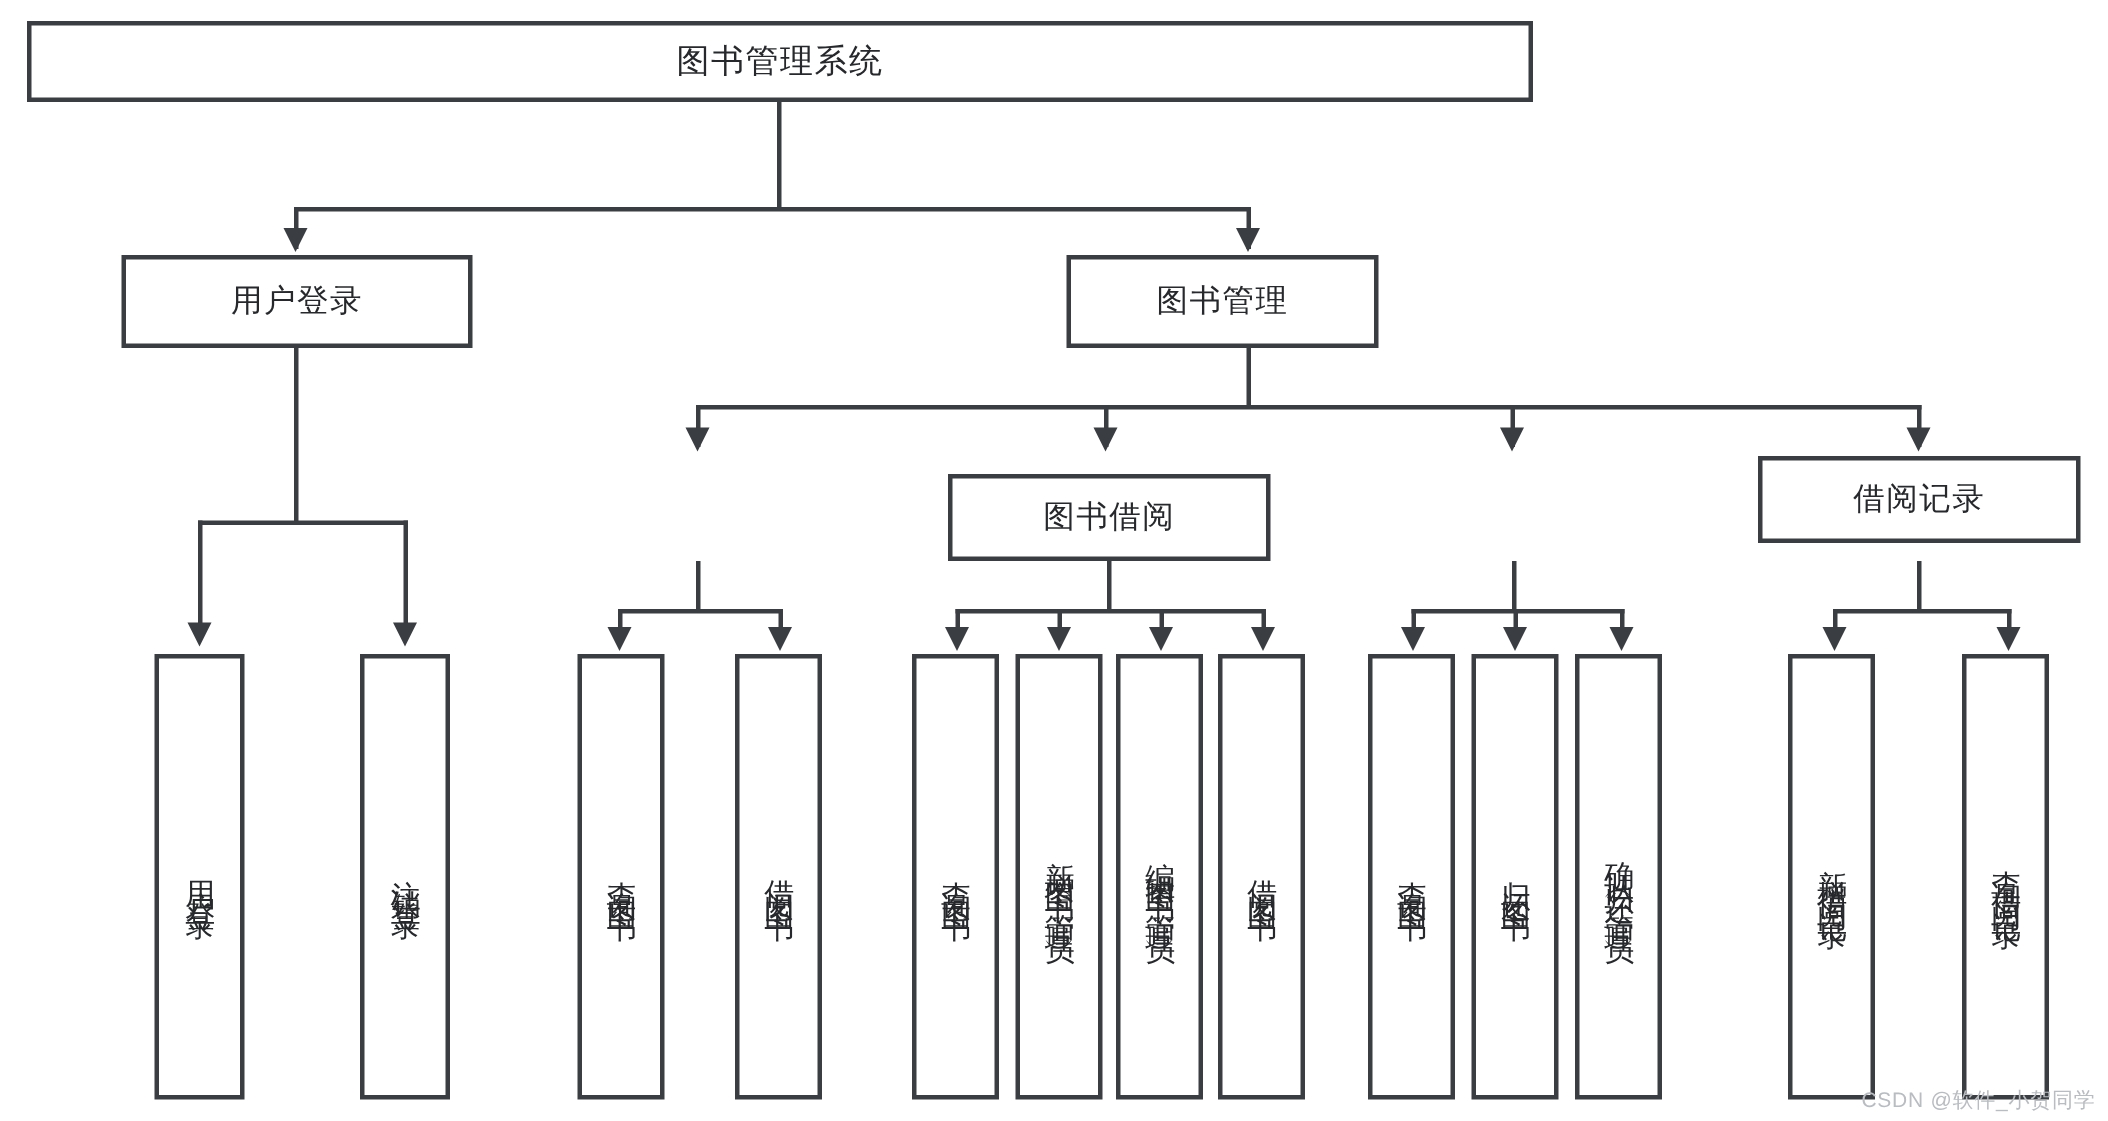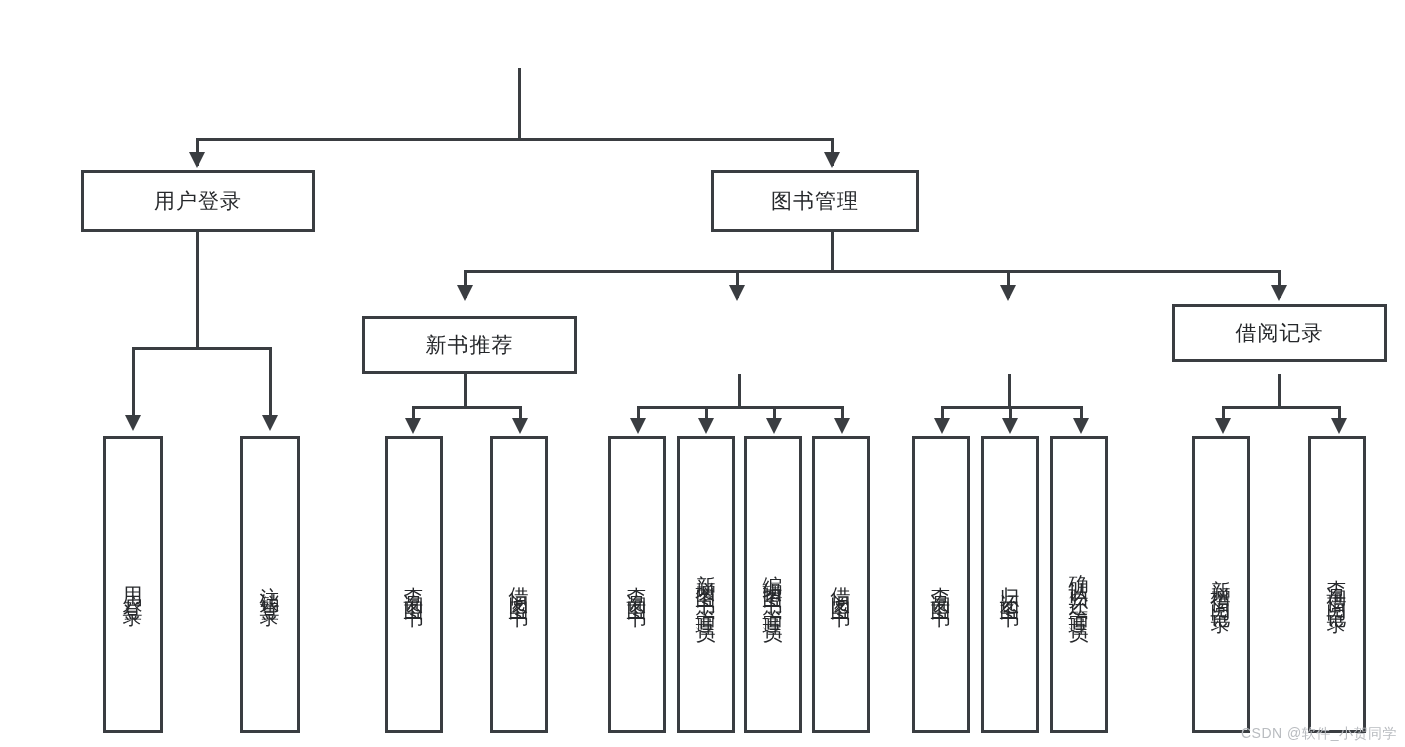--- a/index.html
+++ b/index.html
@@ -91,20 +91,23 @@
     z-index:5;
     white-space:nowrap;
     user-select:none;
   }
 </style>
 </head>
 <body>
 
 <div id="canvas">
 
+  <div class="node root" style="left:18px;top:14px;width:1004px;height:54px;">
+    <span class="lbl">图书管理系统</span>
+  </div>
 
   <div class="vline" style="left:518px;top:68px;height:72px;"></div>
   <div class="hline" style="left:196px;top:138px;width:638px;"></div>
   <div class="vline" style="left:196px;top:138px;height:28px;"></div>
   <div class="arrow" style="left:189px;top:152px;"></div>
   <div class="vline" style="left:831px;top:138px;height:28px;"></div>
   <div class="arrow" style="left:824px;top:152px;"></div>
 
   <div class="node lvl1" style="left:81px;top:170px;width:234px;height:62px;">
     <span class="lbl">用户登录</span>
@@ -124,22 +127,22 @@
   <div class="hline" style="left:464px;top:270px;width:817px;"></div>
   <div class="vline" style="left:464px;top:270px;height:28px;"></div>
   <div class="arrow" style="left:457px;top:285px;"></div>
   <div class="vline" style="left:736px;top:270px;height:28px;"></div>
   <div class="arrow" style="left:729px;top:285px;"></div>
   <div class="vline" style="left:1007px;top:270px;height:28px;"></div>
   <div class="arrow" style="left:1000px;top:285px;"></div>
   <div class="vline" style="left:1278px;top:270px;height:28px;"></div>
   <div class="arrow" style="left:1271px;top:285px;"></div>
 
-  <div class="node lvl2" style="left:362px;top:316px;width:215px;height:58px;">
-    <span class="lbl">新书推荐</span>
+  <div class="node lvl2" style="left:632px;top:316px;width:215px;height:58px;">
+    <span class="lbl">图书借阅</span>
   </div>
   <div class="node lvl2" style="left:1172px;top:304px;width:215px;height:58px;">
     <span class="lbl">借阅记录</span>
   </div>
 
   <div class="vline" style="left:464px;top:374px;height:34px;"></div>
   <div class="hline" style="left:412px;top:406px;width:110px;"></div>
   <div class="vline" style="left:412px;top:406px;height:16px;"></div>
   <div class="arrow" style="left:405px;top:418px;"></div>
   <div class="vline" style="left:519px;top:406px;height:16px;"></div>

